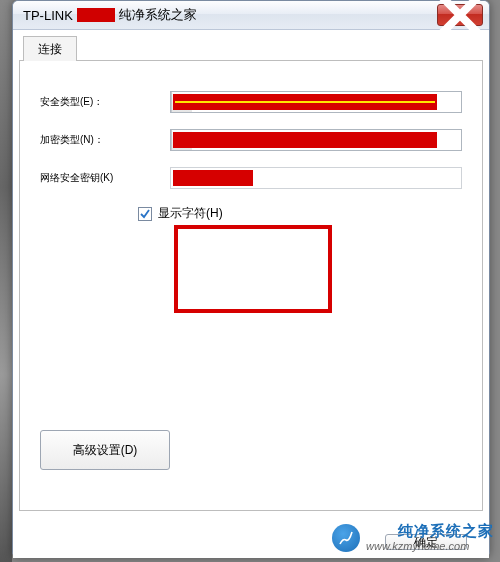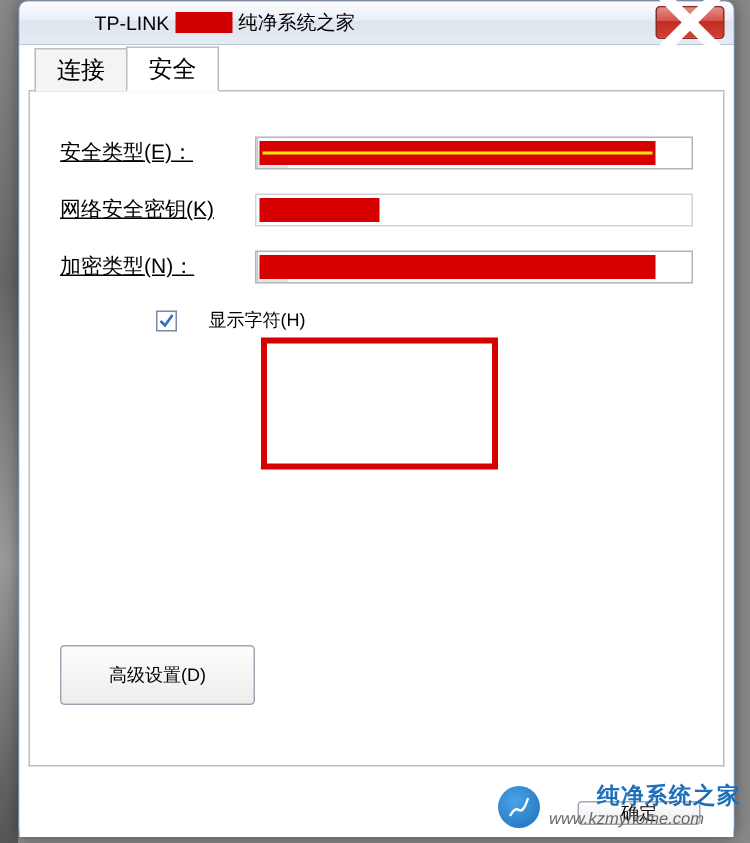--- a/index.html
+++ b/index.html
@@ -36,21 +36,20 @@
     padding: 0 6px 0 10px;
     color: #000;
     font-size: 13px;
   }
   .titlebar .title {
     flex: 1;
     white-space: nowrap;
     display: flex;
     align-items: center;
     gap: 4px;
-    margin-left: 40px;
   }
   .title-redact {
     display: inline-block;
     width: 38px;
     height: 14px;
     background: #d00000;
     vertical-align: middle;
   }
   .closebtn {
     width: 44px;
@@ -81,21 +80,21 @@
     gap: 0;
   }
   .tab {
     padding: 4px 14px 3px 14px;
     border: 1px solid #bdbdbd;
     border-bottom: none;
     background: #f4f4f4;
     margin-right: -1px;
     position: relative;
     top: 1px;
-    font-size: 16px;
+    font-size: 12px;
   }
   .tab.active {
     background: #fff;
     border-bottom: 1px solid #fff;
     top: 1px;
     z-index: 2;
   }
   .tabpage {
     border: 1px solid #bdbdbd;
     border-top: none;
@@ -104,22 +103,21 @@
     box-sizing: border-box;
     position: relative;
   }
   .formrow {
     display: flex;
     align-items: center;
     margin-bottom: 16px;
   }
   .formrow .lbl {
     width: 130px;
-    font-size: 14px;
-    text-decoration: underline;
+    font-size: 10px;
   }
   .combo {
     flex: 1;
     height: 22px;
     border: 1px solid #aeb6bf;
     background: #fff;
     display: flex;
     align-items: center;
     position: relative;
     box-sizing: border-box;
@@ -166,23 +164,23 @@
     position: absolute;
     left: 2px;
     top: 2px;
     bottom: 2px;
     width: 80px;
     background: #d60000;
   }
   .checkrow {
     display: flex;
     align-items: center;
-    margin-left: 64px;
+    margin-left: 98px;
     margin-top: 6px;
-    gap: 21px;
+    gap: 6px;
   }
   .checkbox {
     width: 14px;
     height: 14px;
     border: 1px solid #7a8aa0;
     background: #fff;
     display: flex;
     align-items: center;
     justify-content: center;
     box-sizing: border-box;
@@ -281,53 +279,52 @@
     <div class="closebtn">
       <svg viewBox="0 0 10 10">
         <path d="M1 1 L9 9 M9 1 L1 9" stroke="#fff" stroke-width="1.8" fill="none"></path>
       </svg>
     </div>
   </div>
 
   <div class="client">
     <div class="tabstrip">
       <div class="tab">连接</div>
-      <div class="tab active">安全</div>
     </div>
 
     <div class="tabpage">
 
       <div class="formrow">
         <div class="lbl">安全类型(E)：</div>
         <div class="combo">
           <div class="red-cover"></div>
           <div class="dropbtn">
             <svg viewBox="0 0 8 5">
                 <path d="M0 0 L8 0 L4 5 Z" fill="#555"></path>
               </svg>
           </div>
         </div>
       </div>
 
       <div class="formrow">
-        <div class="lbl">网络安全密钥(K)</div>
-        <div class="textinput">
-          <div class="red-partial"></div>
-        </div>
-      </div>
-
-      <div class="formrow">
         <div class="lbl">加密类型(N)：</div>
         <div class="combo">
           <div class="red-cover noyellow"></div>
           <div class="dropbtn">
             <svg viewBox="0 0 8 5">
                 <path d="M0 0 L8 0 L4 5 Z" fill="#555"></path>
               </svg>
           </div>
+        </div>
+      </div>
+
+      <div class="formrow">
+        <div class="lbl">网络安全密钥(K)</div>
+        <div class="textinput">
+          <div class="red-partial"></div>
         </div>
       </div>
 
       <div class="checkrow">
         <div class="checkbox">
           <svg viewBox="0 0 10 10">
             <path d="M1 5 L4 8 L9 1" stroke="#2a74c7" stroke-width="1.8" fill="none"></path>
           </svg>
         </div>
         <span>显示字符(H)</span>

